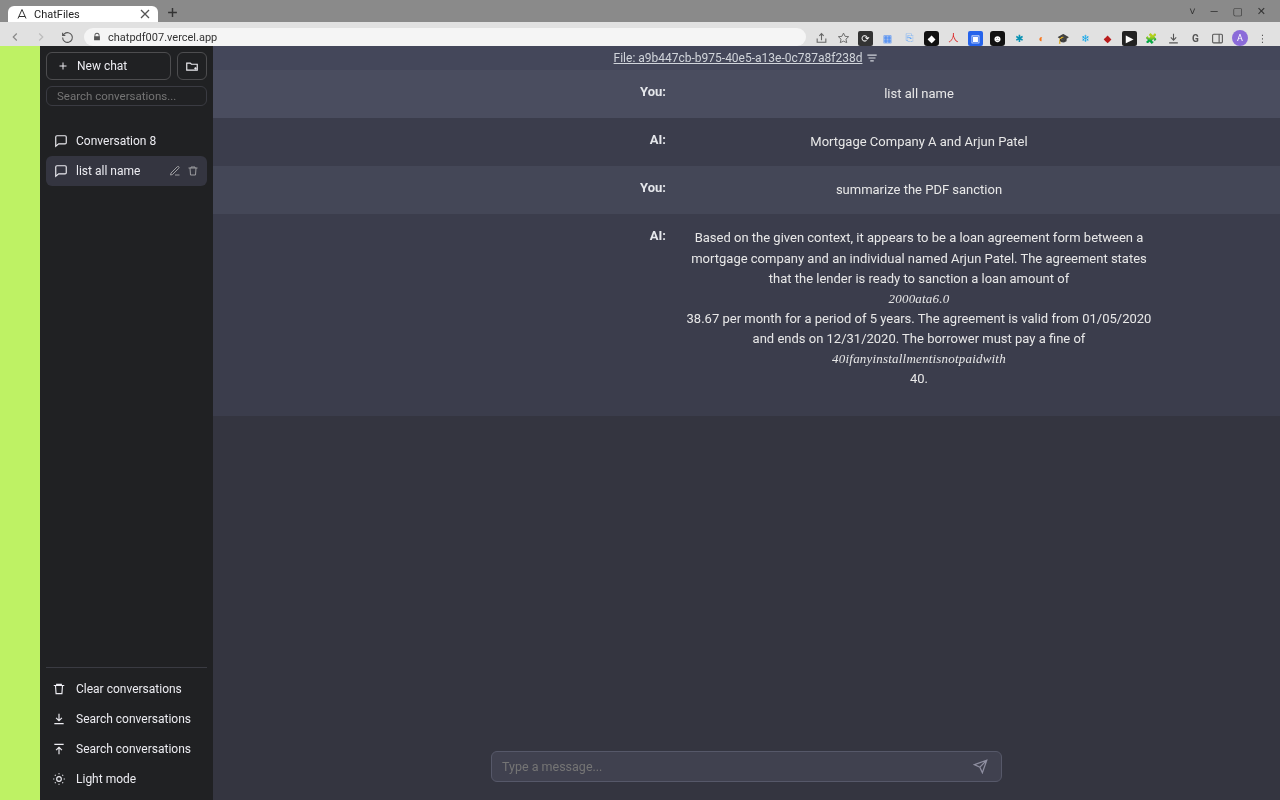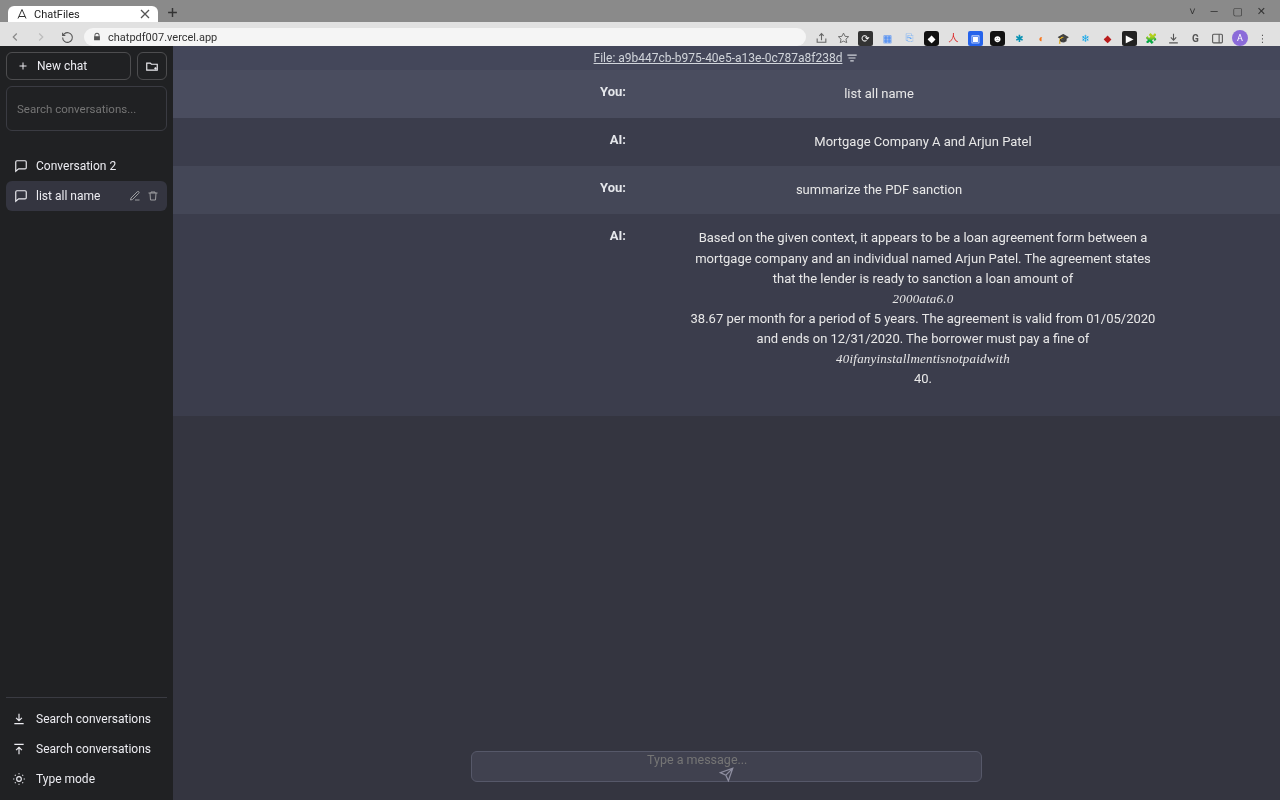--- a/index.html
+++ b/index.html
@@ -18,47 +18,47 @@
 
   .addr-bar { height: 24px; background: #e1e1e1; display: flex; align-items: flex-end; padding: 0 6px; gap: 8px; }
   .nav-btn { width: 18px; height: 18px; display: flex; align-items: center; justify-content: center; color: #999; }
   .nav-btn.active { color: #555; }
   .url-box { flex: 1; background: #f5f5f5; border-radius: 12px; height: 18px; display: flex; align-items: center; padding: 0 8px; gap: 6px; font-size: 11px; color: #333; }
   .ext-icons { display: flex; gap: 7px; align-items: center; padding-right: 4px; }
   .ext-icons .ext { width: 15px; height: 15px; border-radius: 2px; display: flex; align-items: center; justify-content: center; font-size: 10px; }
   .profile-badge { width: 16px; height: 16px; border-radius: 50%; background: #8b6bd9; color: #fff; font-size: 9px; display: flex; align-items: center; justify-content: center; }
 
   
-  .app { flex: 1; display: flex; background: #bef264; min-height: 0; }
+  .app { flex: 1; display: flex; background: #bef264; min-height: 0; padding-left: 40px; }
   .sidebar { width: 173px; background: #202123; color: #ececf1; display: flex; flex-direction: column; padding: 6px; font-size: 12.5px; }
   .top-buttons { display: flex; gap: 6px; }
   .new-chat-btn { flex: 1; border: 1px solid #4d4d4f; background: transparent; color: #ececf1; border-radius: 6px; height: 28px; display: flex; align-items: center; padding: 0 10px; gap: 8px; cursor: pointer; font-size: 12px; }
   .folder-btn { width: 30px; border: 1px solid #4d4d4f; background: transparent; border-radius: 6px; height: 28px; display: flex; align-items: center; justify-content: center; cursor: pointer; }
   .search-box { margin-top: 6px; }
-  .search-box input { width: 100%; background: #202123; border: 1px solid #3a3b42; color: #8e8ea0; border-radius: 6px; height: 45px; padding: 0 10px; font-size: 11.5px; outline: none; }
+  .search-box input { width: 100%; background: #202123; border: 1px solid #3a3b42; color: #8e8ea0; border-radius: 6px; height: 20px; padding: 0 10px; font-size: 11.5px; outline: none; }
   .conv-list { margin-top: 20px; flex: 1; }
   .conv-item { display: flex; align-items: center; gap: 8px; padding: 8px 8px; border-radius: 6px; cursor: pointer; font-size: 12px; }
   .conv-item.active { background: #343540; }
   .conv-item .conv-actions { margin-left: auto; display: flex; gap: 6px; opacity: .7; }
   .sidebar-bottom { border-top: 1px solid #3a3b42; padding-top: 6px; }
   .sb-item { display: flex; align-items: center; gap: 10px; padding: 8px 6px; cursor: pointer; font-size: 12px; }
 
   .main { flex: 1; display: flex; flex-direction: column; background: #343540; color: #d1d5db; position: relative; }
   .file-bar { height: 24px; background: #44475a; display: flex; align-items: center; justify-content: center; font-size: 12px; color: #d1d5db; gap: 3px; text-decoration: underline; }
   .messages { flex: 1; overflow-y: auto; }
   .msg-row { display: flex; padding: 14px 0; text-align: center; }
   .msg-row.you { background: #444757; }
-  .msg-row.ai { background: #3b3d4c; gap: 44px; }
+  .msg-row.ai { background: #3b3d4c; }
   .msg-row.you.first { background: #4a4d5f; }
   .gutter { width: 471px; display: flex; justify-content: flex-end; padding-right: 18px; font-weight: 700; font-size: 13px; color: #e5e7eb; }
   .msg-body { width: 470px; font-size: 13px; line-height: 1.55; color: #e8e8e8; }
   .msg-body .math { font-style: italic; font-family: Georgia, "Times New Roman", serif; letter-spacing: .2px; }
 
   .input-area { position: absolute; bottom: 18px; left: 0; right: 0; display: flex; justify-content: center; }
-  .input-box { width: 511px; height: 31px; background: #40414f; border: 1px solid #565869; border-radius: 6px; display: flex; align-items: center; padding: 0 10px; flex-direction: column; }
+  .input-box { width: 511px; height: 31px; background: #40414f; border: 1px solid #565869; border-radius: 6px; display: flex; align-items: center; padding: 0 10px; }
   .input-box input { flex: 1; background: transparent; border: 0; color: #8e8ea0; font-size: 12.5px; outline: none; }
   .send-btn { width: 22px; height: 22px; display: flex; align-items: center; justify-content: center; cursor: pointer; }
 
   svg { display: block; }
 </style>
 </head>
 <body>
 
 <div class="browser">
 
@@ -173,21 +173,21 @@
         </button>
       </div>
       <div class="search-box">
         <input type="text" placeholder="Search conversations..." style="">
       </div>
       <div class="conv-list">
         <div class="conv-item">
           <svg width="14" height="14" viewBox="0 0 24 24" fill="none" stroke="#ececf1" stroke-width="2">
               <path d="M21 15a2 2 0 0 1-2 2H8l-5 4V5a2 2 0 0 1 2-2h14a2 2 0 0 1 2 2z"></path>
             </svg>
-          <span>Conversation 2</span>
+          <span>Conversation 8</span>
         </div>
         <div class="conv-item active">
           <svg width="14" height="14" viewBox="0 0 24 24" fill="none" stroke="#ececf1" stroke-width="2">
               <path d="M21 15a2 2 0 0 1-2 2H8l-5 4V5a2 2 0 0 1 2-2h14a2 2 0 0 1 2 2z"></path>
             </svg>
           <span>list all name</span>
           <span class="conv-actions">
             <span>
                 <svg width="12" height="12" viewBox="0 0 24 24" fill="none" stroke="#c9c9c9" stroke-width="2">
                   <path d="M12 20h9M16.5 3.5a2.1 2.1 0 1 1 3 3L7 19l-4 1 1-4z"></path>
@@ -197,36 +197,42 @@
                 <svg width="12" height="12" viewBox="0 0 24 24" fill="none" stroke="#c9c9c9" stroke-width="2">
                   <path d="M3 6h18M8 6V4h8v2M6 6l1 14h10l1-14"></path>
                 </svg>
               </span>
           </span>
         </div>
       </div>
       <div class="sidebar-bottom">
         <div class="sb-item">
           <svg width="14" height="14" viewBox="0 0 24 24" fill="none" stroke="#ececf1" stroke-width="2">
+              <path d="M3 6h18M8 6V4h8v2M6 6l1 14h10l1-14"></path>
+            </svg>
+          <span>Clear conversations</span>
+        </div>
+        <div class="sb-item">
+          <svg width="14" height="14" viewBox="0 0 24 24" fill="none" stroke="#ececf1" stroke-width="2">
               <path d="M12 3v12M7 10l5 5 5-5M4 20h16"></path>
             </svg>
           <span>Search conversations</span>
         </div>
         <div class="sb-item">
           <svg width="14" height="14" viewBox="0 0 24 24" fill="none" stroke="#ececf1" stroke-width="2">
               <path d="M12 21V9M7 14l5-5 5 5M4 4h16"></path>
             </svg>
           <span>Search conversations</span>
         </div>
         <div class="sb-item">
           <svg width="14" height="14" viewBox="0 0 24 24" fill="none" stroke="#ececf1" stroke-width="2">
               <circle cx="12" cy="12" r="4"></circle>
               <path d="M12 2v2M12 20v2M4.9 4.9l1.4 1.4M17.7 17.7l1.4 1.4M2 12h2M20 12h2M4.9 19.1l1.4-1.4M17.7 6.3l1.4-1.4"></path>
             </svg>
-          <span>Type mode</span>
+          <span>Light mode</span>
         </div>
       </div>
     </aside>
 
     <main class="main">
       <div class="file-bar">
         <span>File: a9b447cb-b975-40e5-a13e-0c787a8f238d</span>
         <span>
             <svg width="14" height="14" viewBox="0 0 24 24" stroke="#d1d5db" stroke-width="2">
               <path d="M4 7h16M6 12h12M9 17h6"></path>

